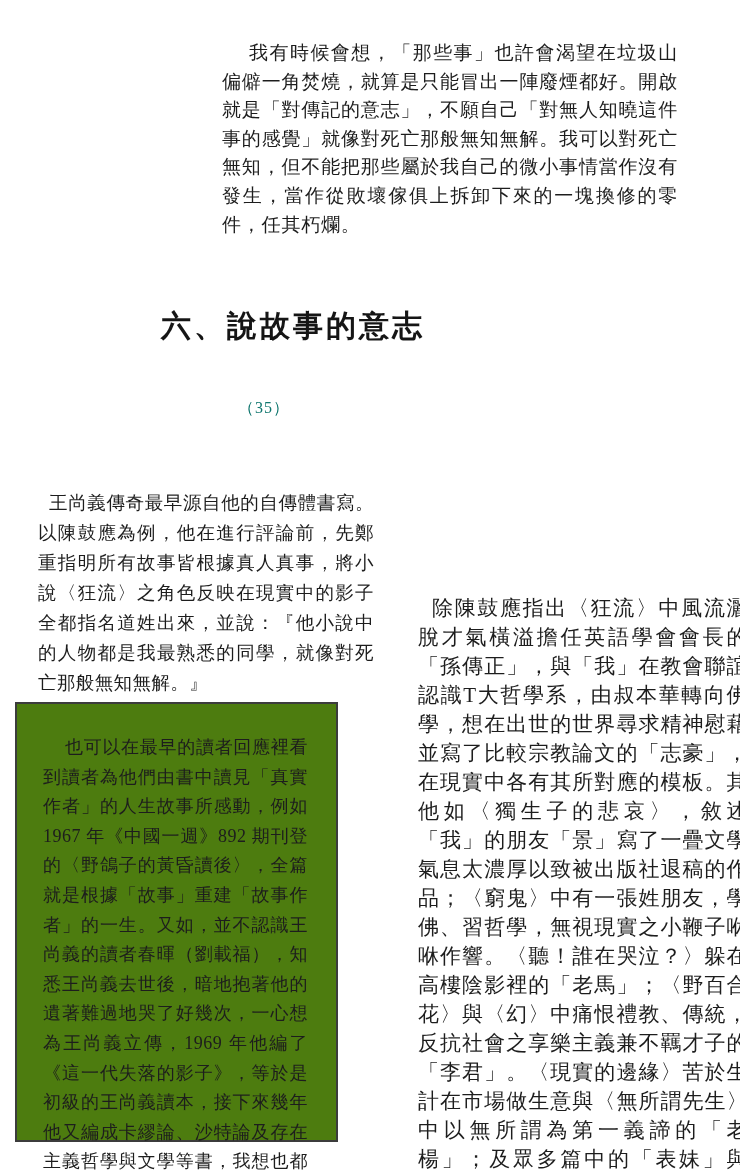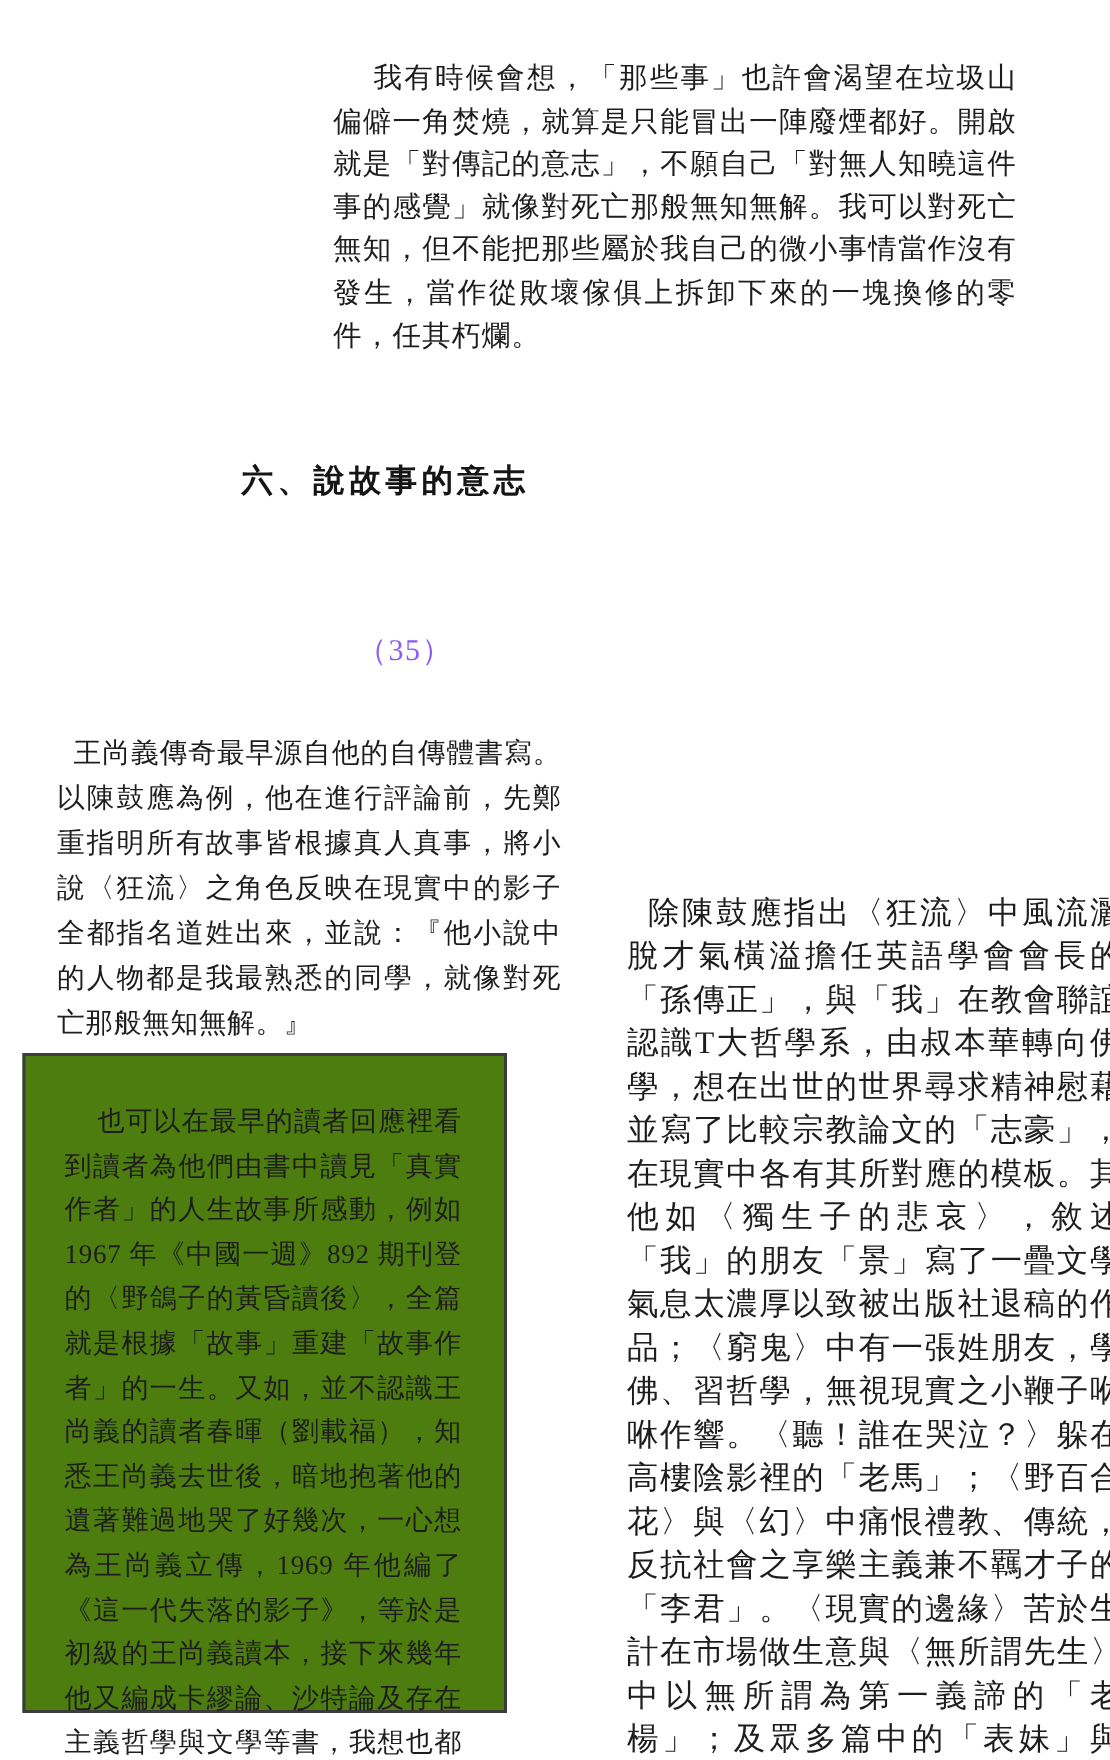--- a/index.html
+++ b/index.html
@@ -33,34 +33,34 @@
     letter-spacing: 0.8px;
     text-indent: 27px;
   }
   
   .chapter-heading {
     position: absolute;
     left: 161px;
     top: 306px;
     margin: 0;
     font-family: "Liberation Sans", "DejaVu Sans", sans-serif;
-    font-size: 21px;
+    font-size: 30px;
     font-weight: 700;
     letter-spacing: 3px;
     color: #151515;
     white-space: nowrap;
   }
   
   .subsection-number {
     position: absolute;
     left: 238px;
-    top: 420px;
-    font-size: 20px;
+    top: 398px;
+    font-size: 16px;
     letter-spacing: 1px;
-    color: #8b5cf6;
+    color: #0f766e;
   }
   
   .left-col {
     position: absolute;
     left: 22px;
     top: 472px;
     width: 336px;
     font-size: 18.5px;
     line-height: 30px;
     letter-spacing: 0.4px;

